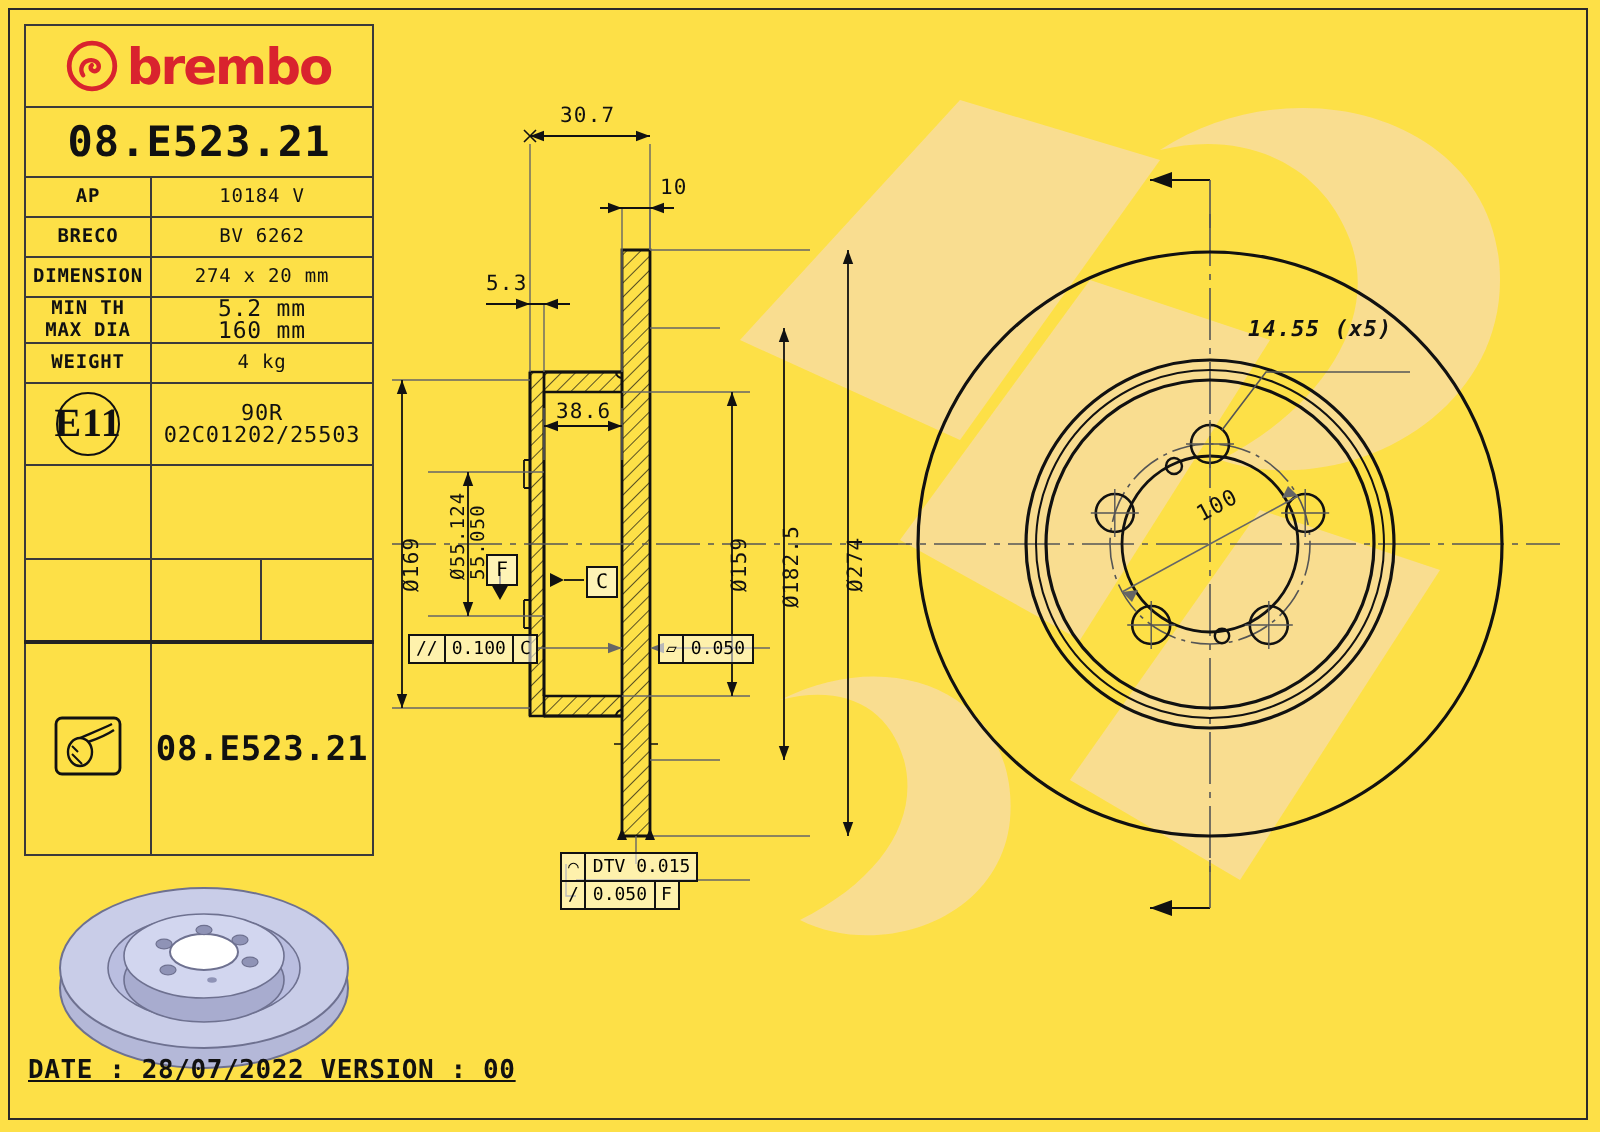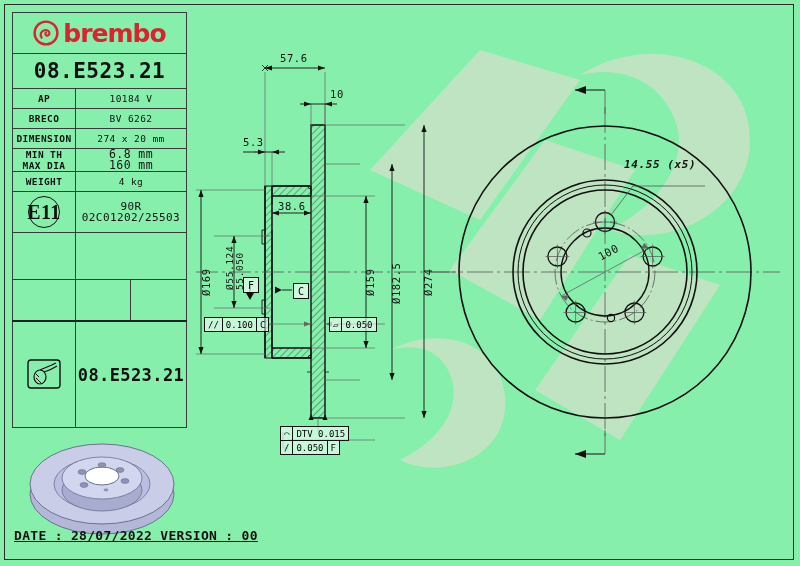--- a/index.html
+++ b/index.html
@@ -1,17 +1,17 @@
 <!DOCTYPE html>
 <html><head>
 <meta charset="utf-8">
 <style>
   html,body{margin:0;padding:0;background:#ffffff;}
   body{font-family:"Liberation Sans",sans-serif;}
-  #page{position:relative;width:800px;height:566px;background:#86efac;overflow:hidden;}
+  #page{position:relative;width:800px;height:566px;background:#fde047;overflow:hidden;}
 
   
   .frame{position:absolute;left:4px;top:4px;width:790px;height:556px;border:1px solid #2a2a2a;box-sizing:border-box;}
 
   
   .watermark{position:absolute;left:330px;top:20px;width:440px;height:470px;opacity:.5;pointer-events:none;}
 
   
   .infotable{position:absolute;left:12px;top:12px;width:175px;border-collapse:collapse;}
   .infotable td{border:1px solid #3a3a3a;font-size:9.5px;font-family:"DejaVu Sans Mono",monospace;
@@ -102,21 +102,21 @@
     <tr>
       <td class="lbl">DIMENSION</td>
       <td class="val" colspan="2">274 x 20 mm</td>
     </tr>
     <tr>
       <td class="lbl two-line">
         <div>MIN TH</div>
         <div>MAX DIA</div>
       </td>
       <td class="val two-line" colspan="2">
-        <div style="font-size:11.5px">6.8 mm</div>
+        <div style="font-size:11.5px">5.2 mm</div>
         <div style="font-size:11.5px">160 mm</div>
       </td>
     </tr>
     <tr>
       <td class="lbl">WEIGHT</td>
       <td class="val" colspan="2">4 kg</td>
     </tr>
     <tr>
       <td class="lbl" style="height:40px">
         <div class="e11">
@@ -353,21 +353,21 @@
 
         <g stroke="#666" stroke-width=".8">
           <path d="M-44 24 L44 -24"></path>
         </g>
         <path d="M-44 24 l8 -1 l-3 6 z" fill="#666" stroke="none"></path>
         <path d="M44 -24 l-8 1 l3 -6 z" fill="#666" stroke="none"></path>
       </g>
     </g>
   </svg>
 
-  <div class="dimtxt" style="left:280px;top:52px;">57.6</div>
+  <div class="dimtxt" style="left:280px;top:52px;">30.7</div>
   <div class="dimtxt" style="left:330px;top:88px;">10</div>
   <div class="dimtxt" style="left:243px;top:136px;">5.3</div>
   <div class="dimtxt" style="left:278px;top:200px;">38.6</div>
 
   <div class="dimtxt v" style="left:200px;top:296px;">Ø169</div>
   <div class="dimtxt v" style="left:224px;top:290px;font-size:9.5px;"><span>Ø</span><span>55.124</span></div>
   <div class="dimtxt v" style="left:234px;top:290px;font-size:9.5px;">55.050</div>
   <div class="dimtxt v" style="left:364px;top:296px;">Ø159</div>
   <div class="dimtxt v" style="left:390px;top:304px;">Ø182.5</div>
   <div class="dimtxt v" style="left:422px;top:296px;">Ø274</div>

